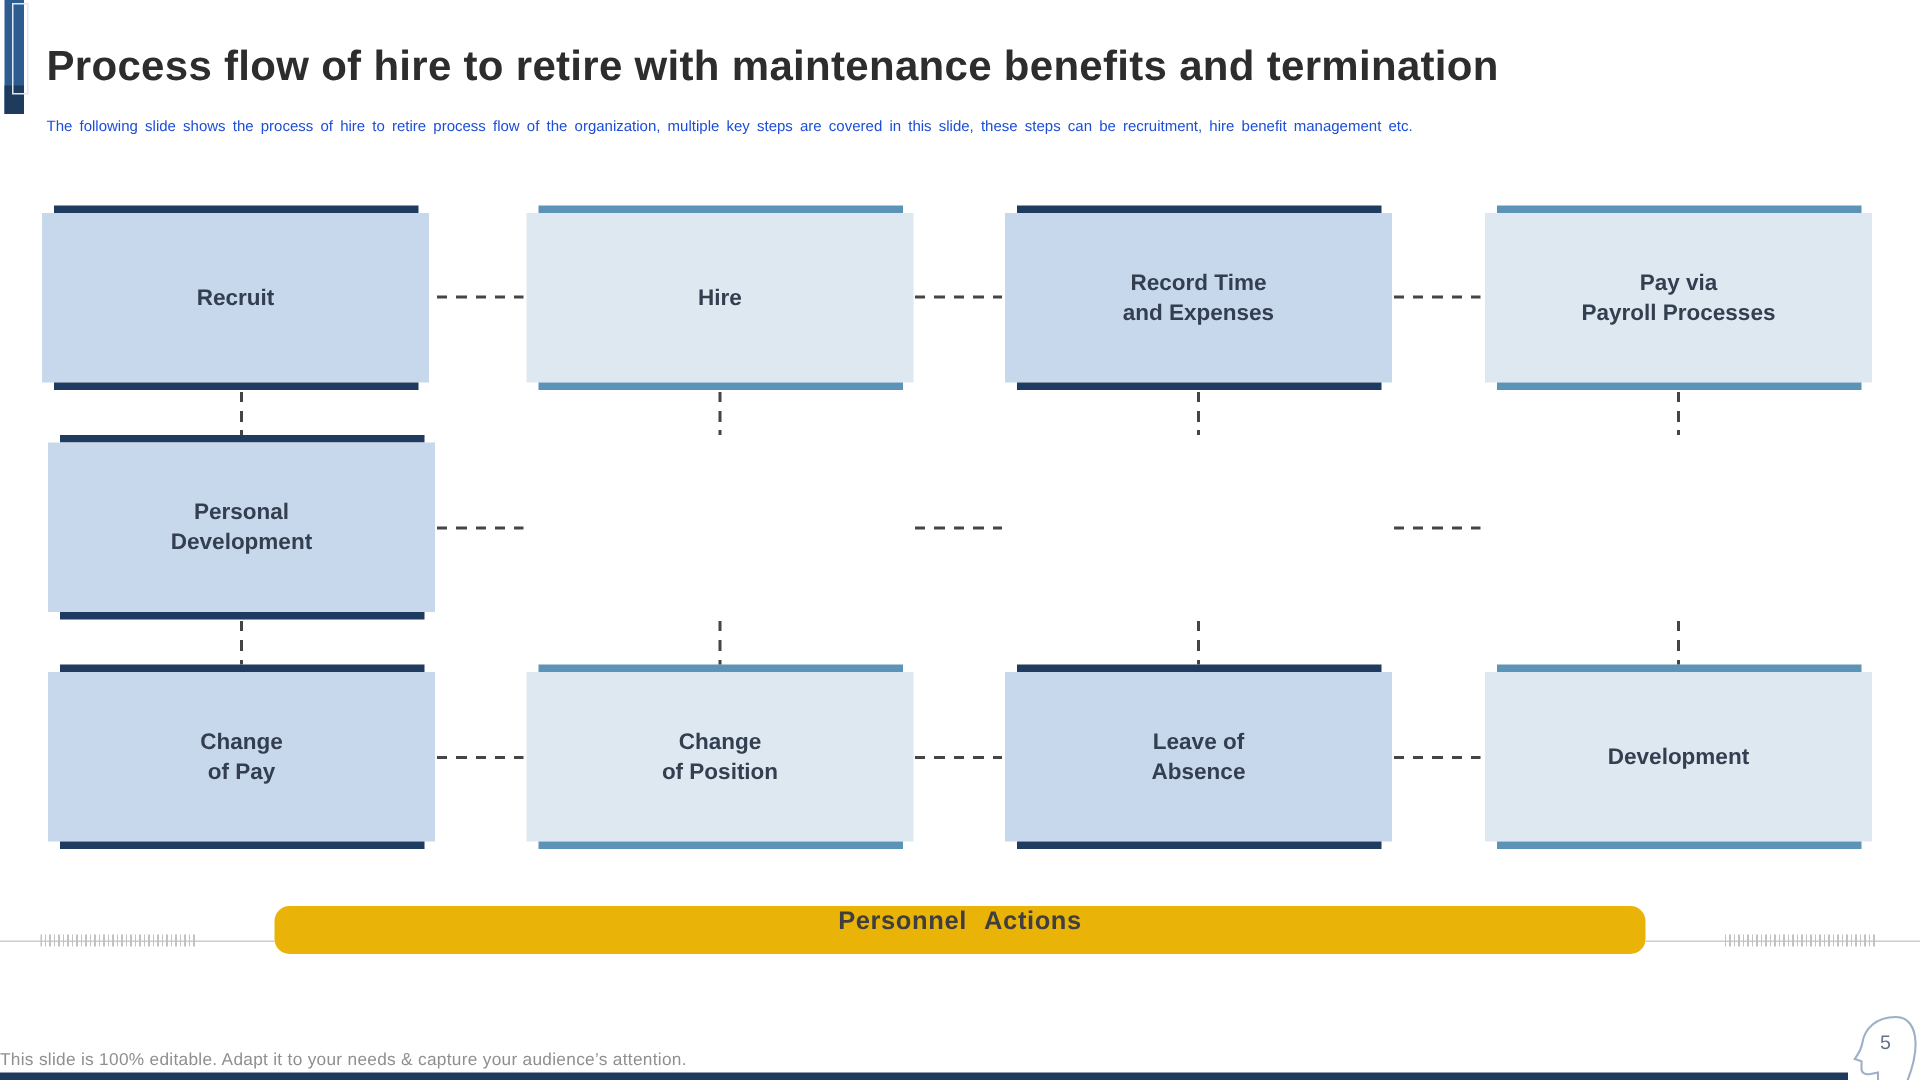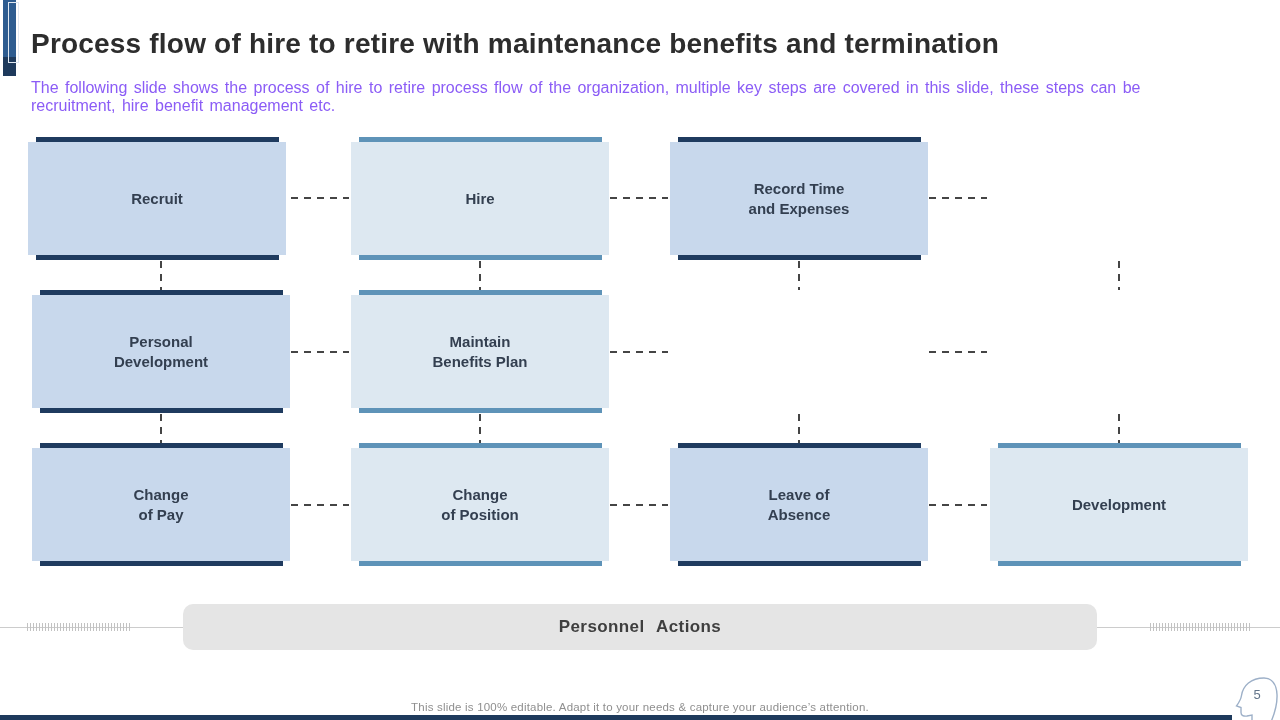--- a/index.html
+++ b/index.html
@@ -11,21 +11,21 @@
   .orn-bar{position:absolute;left:3px;top:0;width:13px;height:76px;background:#2d5c90;}
   .orn-bar-dark{position:absolute;left:3px;top:57px;width:13px;height:19px;background:#1e3a5c;}
   .orn-outline{position:absolute;left:8px;top:2px;width:9px;height:59px;border:1px solid #dfe8f2;}
   
   .title{
     position:absolute;left:31px;top:28px;width:1160px;
     font-size:28px;font-weight:bold;color:#2d2d2d;letter-spacing:0.2px;
   }
   .subtitle{
     position:absolute;left:31px;top:79px;width:1170px;
-    font-size:16px;color:#8b5cf6;word-spacing:2px;
+    font-size:10px;color:#1d4ed8;word-spacing:2px;
   }
   
   .box{position:absolute;width:258px;height:123px;}
   .box .fill{
     position:absolute;left:0;right:0;top:5px;bottom:5px;
     display:flex;align-items:center;justify-content:center;text-align:center;
   }
   .box .bar-top{position:absolute;top:0;left:8px;right:7px;height:5px;}
   .box .bar-bottom{position:absolute;bottom:0;left:8px;right:7px;height:5px;}
   .box.dark .fill{background:#c8d8ec;}
@@ -40,40 +40,40 @@
   .h-conn{
     position:absolute;height:2px;width:58px;
     background:repeating-linear-gradient(90deg,#454545 0 7px,transparent 7px 13px);
   }
   .v-conn{
     position:absolute;width:2px;height:29px;
     background:repeating-linear-gradient(180deg,#454545 0 7px,transparent 7px 13px);
   }
   
   .band{
-    position:absolute;left:183px;top:604px;width:914px;height:46px;
-    background:#e5e5e5;border-radius:10px;
-    display:flex;align-items:center;justify-content:center;
+    position:absolute;left:183px;top:604px;width:914px;height:32px;
+    background:#eab308;border-radius:10px;
+    display:flex;justify-content:center;
   }
   .band-label{
     font-size:17px;font-weight:bold;color:#3f3f3f;
     letter-spacing:0.4px;word-spacing:7px;
   }
   .side-line{position:absolute;top:627px;height:1px;background:#cccccc;}
   .side-line.left{left:0;width:183px;}
   .side-line.right{left:1097px;width:183px;}
   .side-ticks{
     position:absolute;top:623px;height:8px;
     background:repeating-linear-gradient(90deg,#c2c2c2 0 1px,transparent 1px 3px);
   }
   .side-ticks.left{left:27px;width:104px;}
   .side-ticks.right{left:1150px;width:102px;}
   
   .footer-note{
-    position:absolute;left:0;top:701px;width:1280px;text-align:center;
+    position:absolute;left:0;top:701px;width:1280px;text-align:left;
     font-size:11.5px;color:#8f8f8f;letter-spacing:0.2px;
   }
   .bottom-bar{position:absolute;left:0;top:715px;width:1232px;height:5px;background:#1e3a5c;}
   
   .page-head{position:absolute;left:1231px;top:676px;width:50px;height:46px;}
   .page-num{
     position:absolute;left:1248px;top:687px;width:18px;text-align:center;
     font-size:13px;color:#63758a;
   }
 </style>
@@ -104,34 +104,34 @@
     <span class="bar-bottom"></span>
   </div>
   <div class="box dark" style="left:670px;top:137px">
     <span class="bar-top"></span>
     <div class="fill">
         <span class="box-label">Record Time
 and Expenses</span>
       </div>
     <span class="bar-bottom"></span>
   </div>
+  <div class="box light" style="left:990px;top:137px">
+    <span class="bar-top"></span>
+    <div class="fill">
+        <span class="box-label">Pay via
+Payroll Processes</span>
+      </div>
+    <span class="bar-bottom"></span>
+  </div>
 
   <div class="box dark" style="left:32px;top:290px">
     <span class="bar-top"></span>
     <div class="fill">
         <span class="box-label">Personal
 Development</span>
-      </div>
-    <span class="bar-bottom"></span>
-  </div>
-  <div class="box light" style="left:351px;top:290px">
-    <span class="bar-top"></span>
-    <div class="fill">
-        <span class="box-label">Maintain
-Benefits Plan</span>
       </div>
     <span class="bar-bottom"></span>
   </div>
 
   <div class="box dark" style="left:32px;top:443px">
     <span class="bar-top"></span>
     <div class="fill">
         <span class="box-label">Change
 of Pay</span>
       </div>

